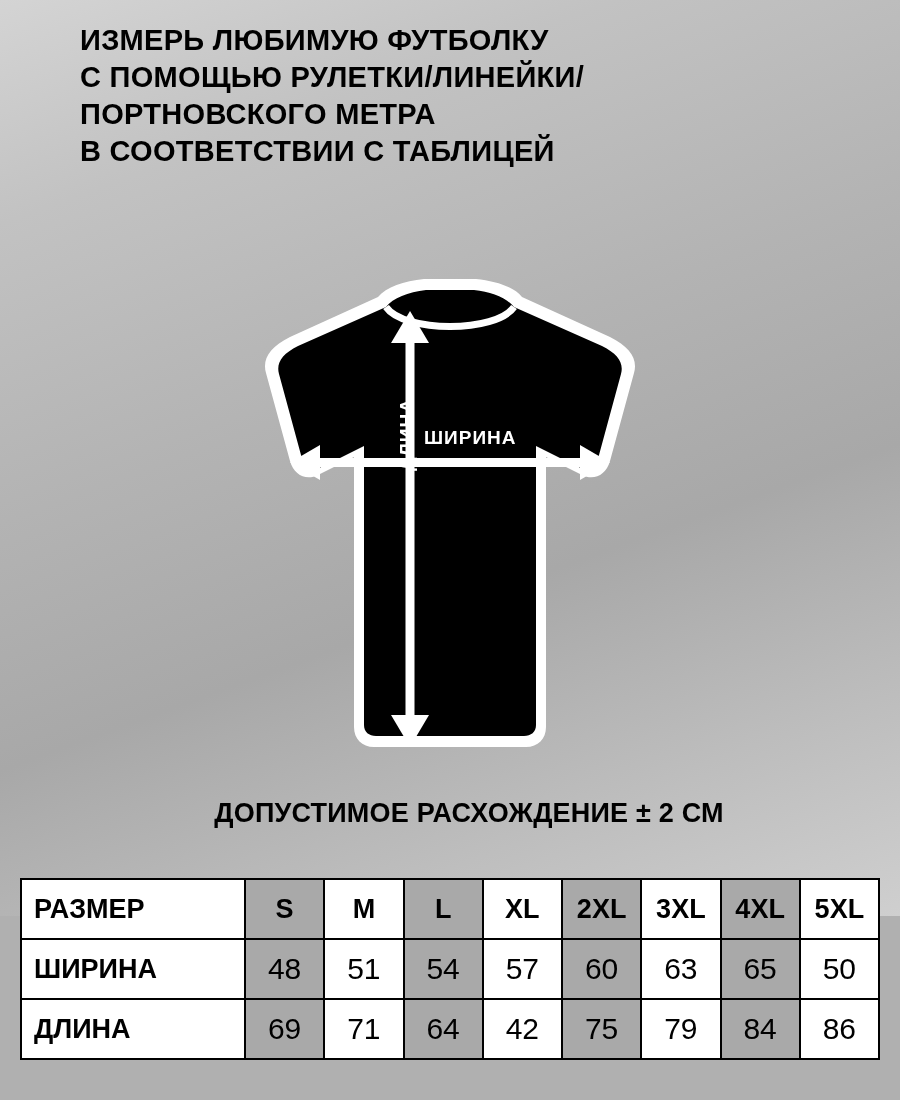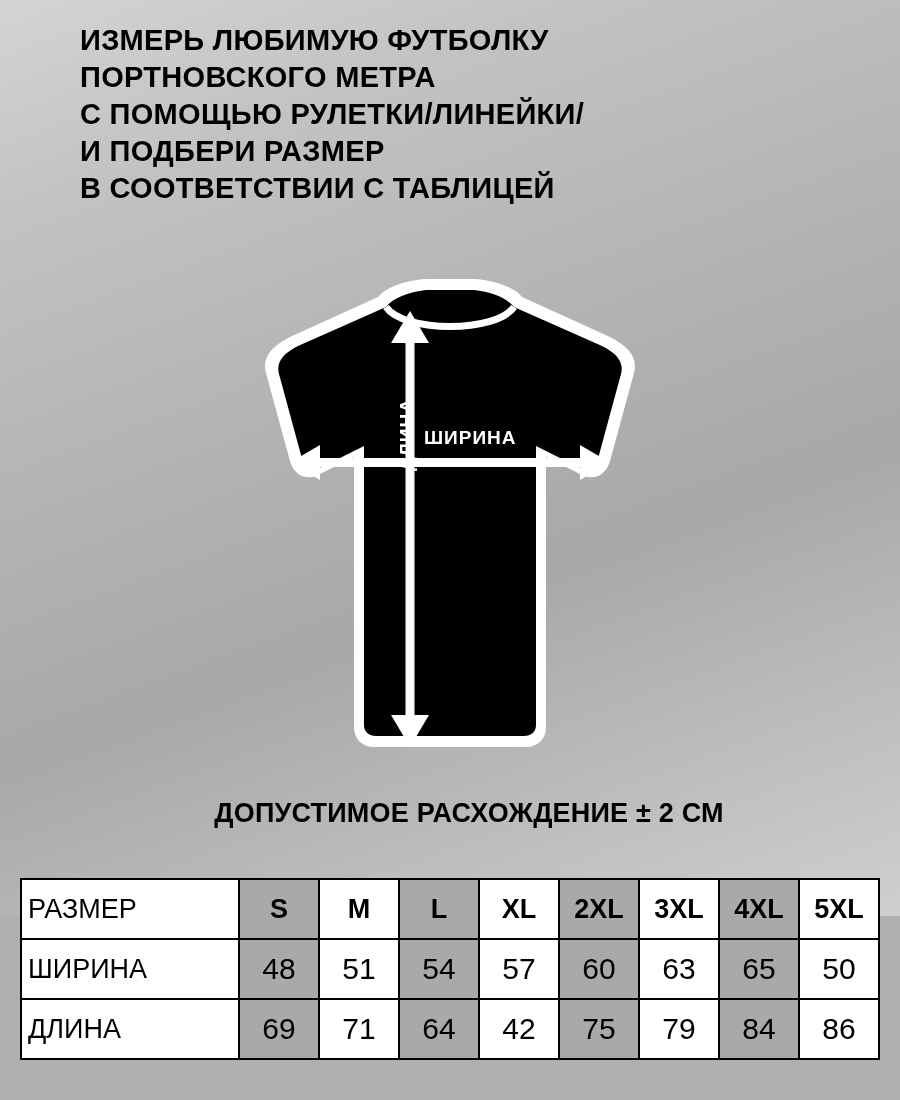--- a/index.html
+++ b/index.html
@@ -94,46 +94,45 @@
   #size-table td {
     border: 2px solid #000;
     height: 58px;
     text-align: center;
     font-size: 30px;
     color: #000;
     background: #ffffff;
     padding: 0;
   }
   #size-table td.rowhead {
-    font-weight: normal;
+    font-weight: bold;
     font-size: 27px;
     text-align: left;
-    padding-left: 6px;
+    padding-left: 12px;
     width: 210px;
     background: #ffffff;
     margin-left: 8px;
   }
   #size-table td.shaded {
     background: #a9a9a9;
   }
   #size-table td.sizehdr {
     font-weight: bold;
     font-size: 27px;
   }
 </style>
 </head>
 <body>
 
 <div id="page">
 
   <div id="headline">
     <div class="line">ИЗМЕРЬ ЛЮБИМУЮ ФУТБОЛКУ</div>
+    <div class="line">С ПОМОЩЬЮ РУЛЕТКИ/ЛИНЕЙКИ/</div>
     <div class="line">ПОРТНОВСКОГО МЕТРА</div>
-    <div class="line">С ПОМОЩЬЮ РУЛЕТКИ/ЛИНЕЙКИ/</div>
-    <div class="line">И ПОДБЕРИ РАЗМЕР</div>
     <div class="line">В СООТВЕТСТВИИ С ТАБЛИЦЕЙ</div>
   </div>
 
   <div id="shirt-area">
     <svg id="shirt-svg" width="520" height="490" viewBox="0 0 520 490">
 
       <path fill="#ffffff" d="M188 22
                C 196 12, 214 6, 234 4
                L 286 4
                C 306 6, 324 12, 332 22

